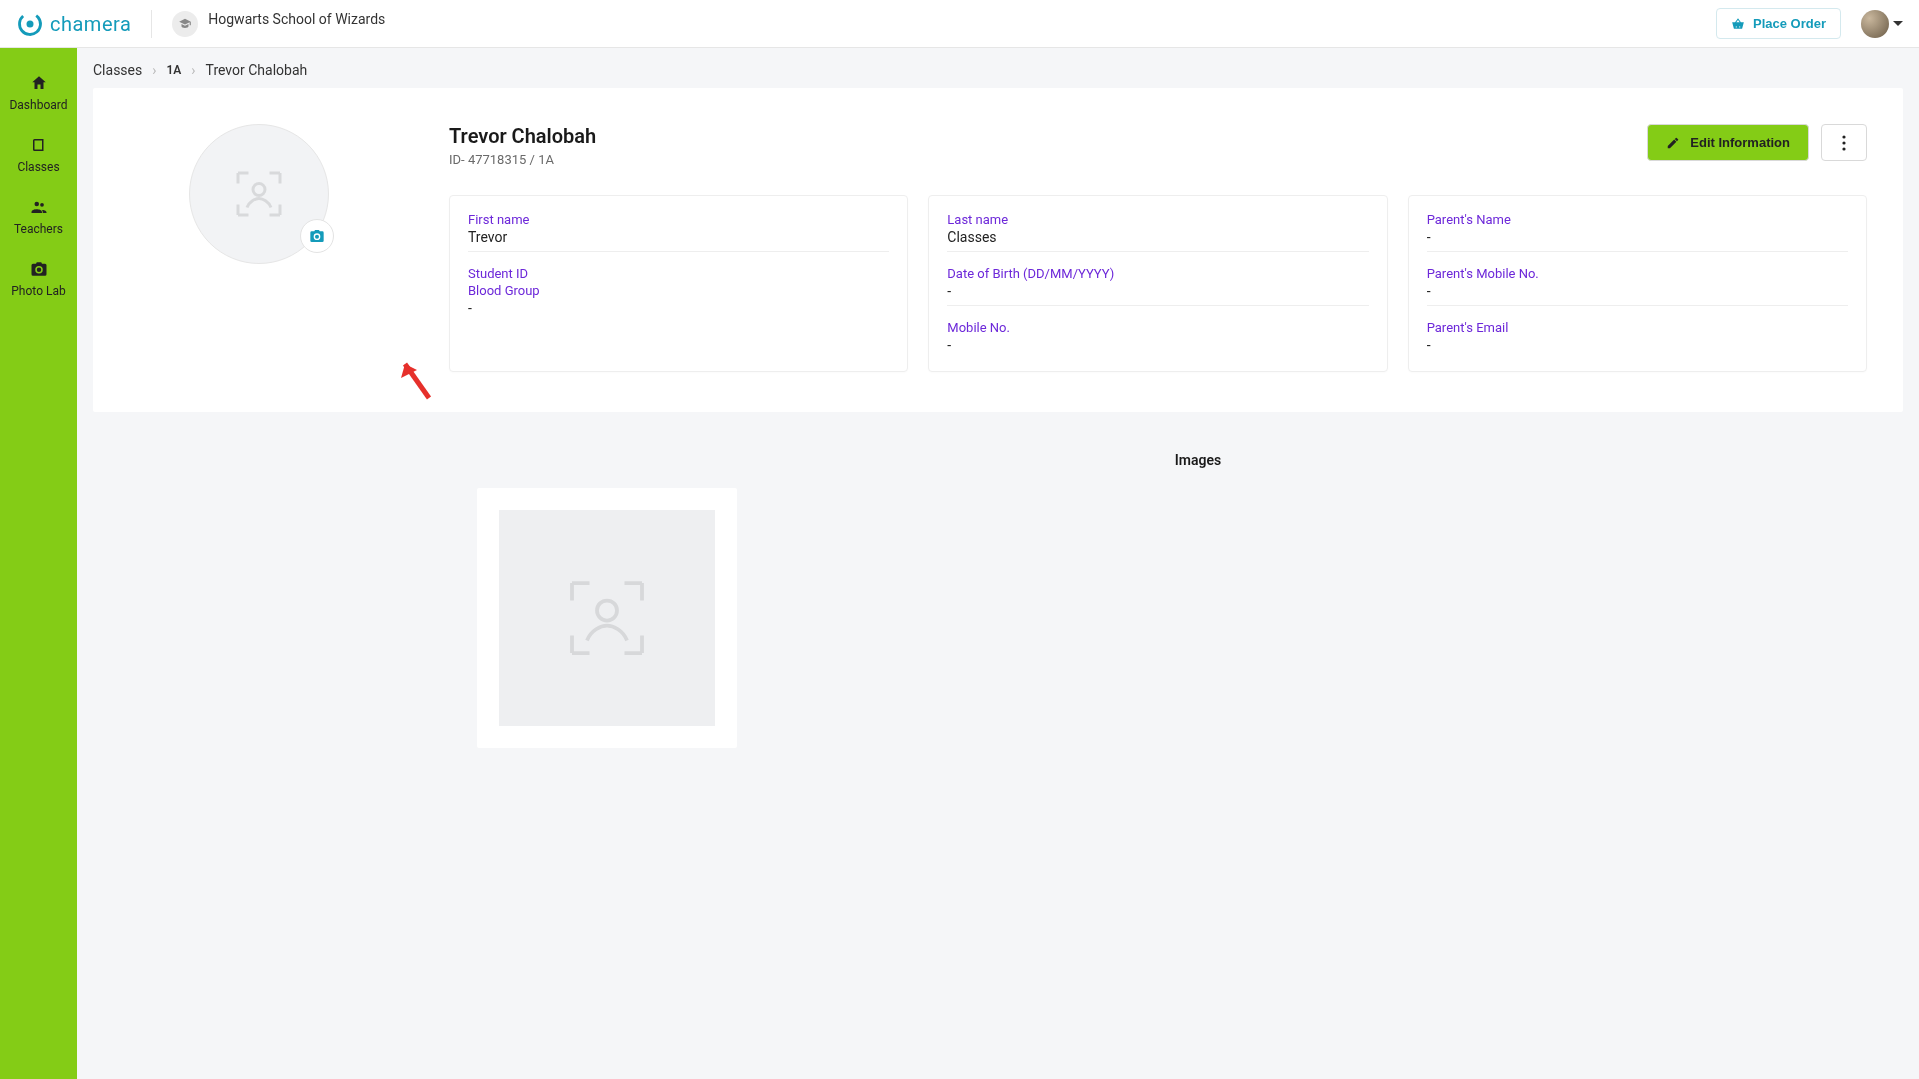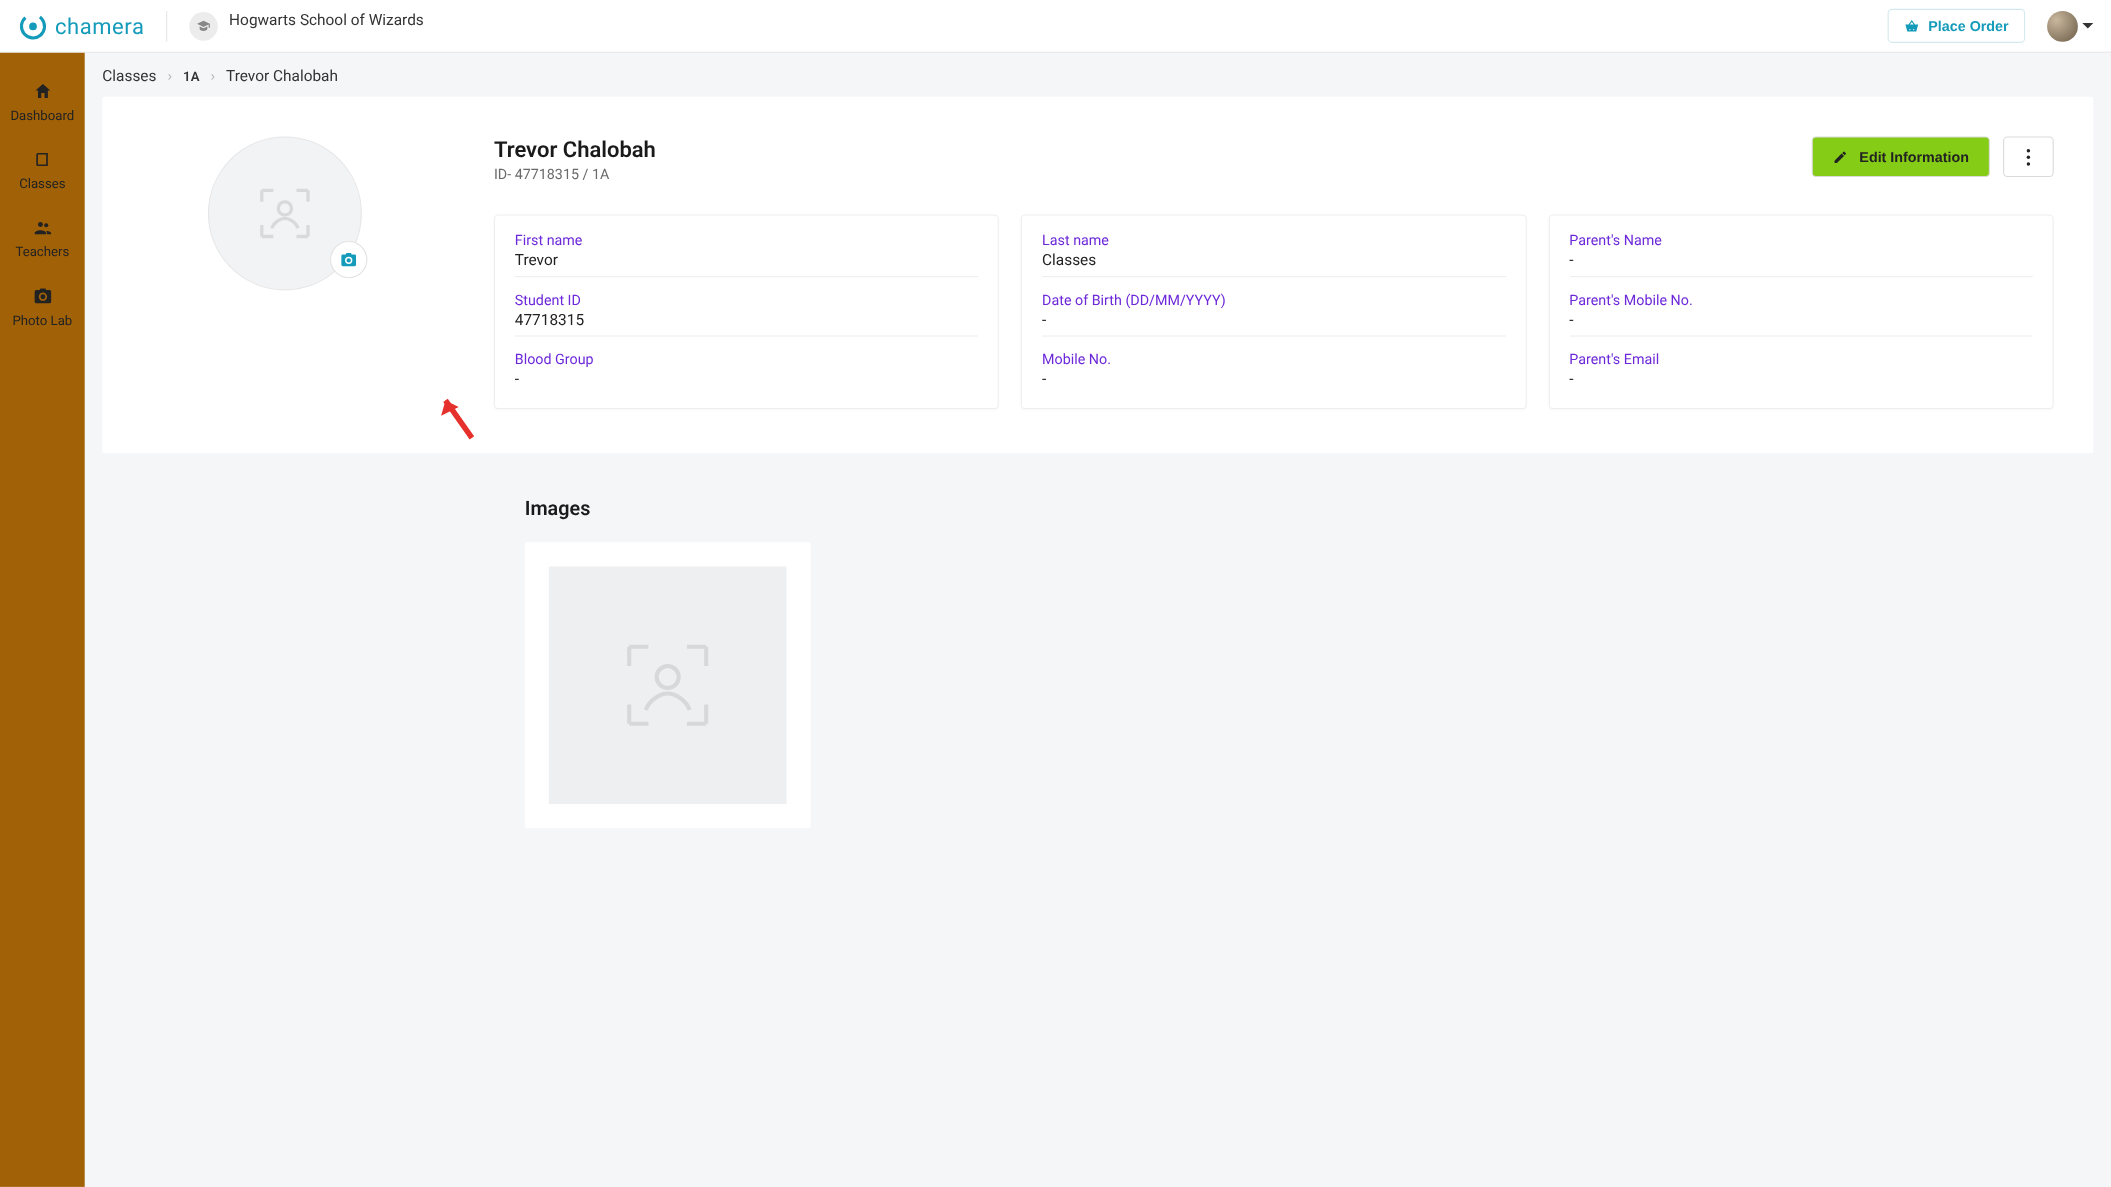--- a/index.html
+++ b/index.html
@@ -16,21 +16,21 @@
 .school-icon-wrap { width: 26px; height: 26px; border-radius: 50%; background: #ececec; display: flex; align-items: center; justify-content: center; color: #777; }
 .school-name { font-size: 14px; color: #333; }
 .top-right { display: flex; align-items: center; gap: 20px; }
 .place-order-btn { border: 1px solid #d4e9ee; color: #149bba; background: #fff; padding: 7px 14px; border-radius: 4px; font-size: 13px; font-weight: 600; display: flex; align-items: center; gap: 8px; }
 .avatar-wrap { display: flex; align-items: center; gap: 4px; }
 .avatar { width: 28px; height: 28px; border-radius: 50%; background: radial-gradient(circle at 30% 30%, #c9b79d, #6a5b46); }
 .caret { width: 0; height: 0; border-left: 5px solid transparent; border-right: 5px solid transparent; border-top: 5px solid #333; }
 
 
 .layout { display: flex; height: calc(100vh - 48px); }
-.sidebar { width: 77px; background: #a16207; padding-top: 14px; }
+.sidebar { width: 77px; background: #84cc16; padding-top: 14px; }
 .nav-item { display: flex; flex-direction: column; align-items: center; padding: 12px 4px; color: #222; font-size: 12px; gap: 6px; }
 .nav-item svg { width: 18px; height: 18px; }
 .main { flex: 1; overflow: auto; }
 
 
 .breadcrumb-bar { padding: 14px 16px 10px; display: flex; align-items: center; gap: 10px; font-size: 14px; color: #333; }
 .breadcrumb-sep { color: #bbb; }
 .breadcrumb-small { font-size: 12px; font-weight: 600; }
 
 
@@ -49,21 +49,21 @@
 .edit-btn { border: 1px solid #d9d9d9; background: #84cc16; padding: 10px 18px; border-radius: 4px; font-size: 13px; font-weight: 600; display: flex; align-items: center; gap: 10px; color: #222; }
 .more-btn { border: 1px solid #d9d9d9; background: #fff; width: 46px; border-radius: 4px; display: flex; align-items: center; justify-content: center; }
 
 .info-grid { display: grid; grid-template-columns: repeat(3, 1fr); gap: 20px; margin-top: 28px; }
 .info-card { border: 1px solid #eee; border-radius: 4px; padding: 16px 18px 12px; box-shadow: 0 1px 2px rgba(0,0,0,0.02); }
 .field-label { font-size: 13px; color: #6d28d9; margin-bottom: 2px; }
 .field-value { font-size: 14px; color: #222; padding-bottom: 6px; border-bottom: 1px solid #eee; margin-bottom: 14px; }
 .field-value.last { border-bottom: none; margin-bottom: 0; }
 
 
-.images-heading { font-size: 18px; font-weight: 600; color: #1a1a1a; margin: 40px 0 20px 400px; }
+.images-heading { font-size: 14px; font-weight: 600; color: #1a1a1a; margin: 40px 0 20px 400px; text-align: center; }
 .image-card { width: 260px; height: 260px; background: #fff; padding: 22px; margin-left: 400px; border-radius: 2px; }
 .image-placeholder { width: 100%; height: 100%; background: #eeeff1; display: flex; align-items: center; justify-content: center; }
 
 .ph-svg { opacity: 0.6; }
 </style>
 </head>
 <body>
 
 <div class="top-header">
   <div class="top-left">
@@ -180,21 +180,20 @@
                   </svg>
               </button>
             </div>
           </div>
 
           <div class="info-grid">
             <div class="info-card">
               <div class="field-label">First name</div>
               <div class="field-value">Trevor</div>
               <div class="field-label">Student ID</div>
-              <div class="field-value">47718315</div>
               <div class="field-label">Blood Group</div>
               <div class="field-value last">-</div>
             </div>
             <div class="info-card">
               <div class="field-label">Last name</div>
               <div class="field-value">Classes</div>
               <div class="field-label">Date of Birth (DD/MM/YYYY)</div>
               <div class="field-value">-</div>
               <div class="field-label">Mobile No.</div>
               <div class="field-value last">-</div>

